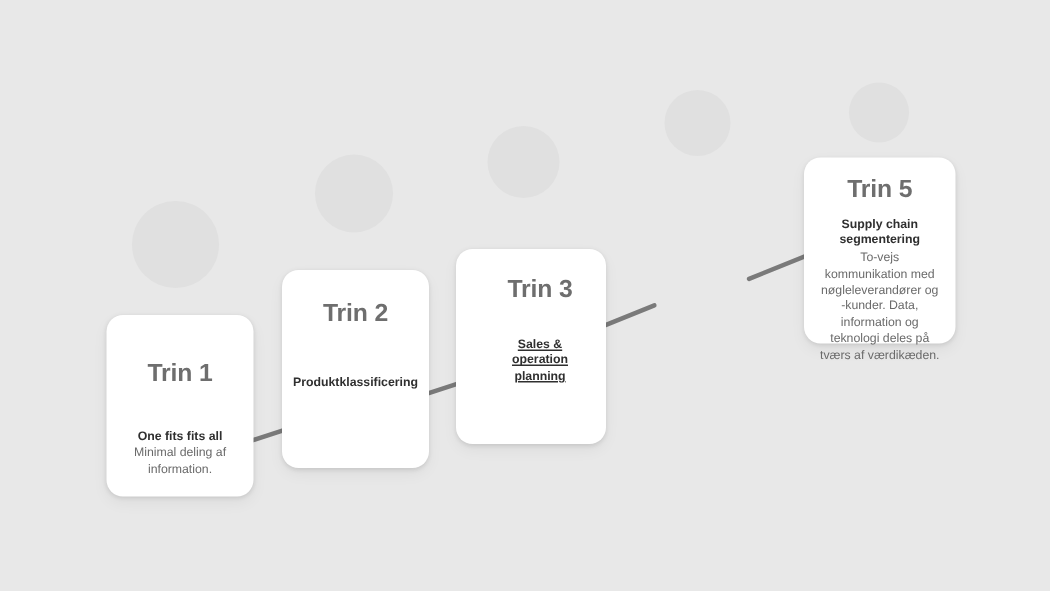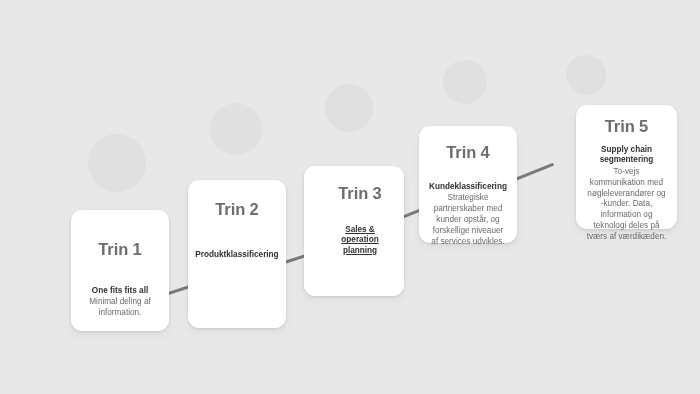--- a/index.html
+++ b/index.html
@@ -81,33 +81,33 @@
     line-height: 1.32;
     margin: 0;
     padding: 0 1px;
   }
 
   
   #card-1 { left: 71px;  top: 210px; width: 98px;  height: 121px; }
   #card-1 .card-title    { margin-top: 11px; }
   #card-1 .card-subtitle { margin-top: 27px; }
 
-  #card-2 { left: 188px; top: 180px; width: 98px;  height: 148px; }
+  #card-2 { left: 188px; top: 180px; width: 98px;  height: 132px; }
   #card-2 .card-title    { margin-top: 9px; }
   #card-2 .card-subtitle { margin-top: 31px; }
 
   #card-3 { left: 304px; top: 166px; width: 100px; height: 130px; padding-left: 21px; }
   #card-3 .card-title    { margin-top: 7px; }
   #card-3 .card-subtitle { margin-top: 22px; text-decoration: underline; }
 
   #card-4 { left: 419px; top: 126px; width: 98px;  height: 117px; }
   #card-4 .card-title    { margin-top: 6px; }
   #card-4 .card-subtitle { margin-top: 20px; }
 
-  #card-5 { left: 536px; top: 105px; width: 101px; height: 124px; margin-left: 40px; }
+  #card-5 { left: 536px; top: 105px; width: 101px; height: 124px; }
   #card-5 .card-title    { margin-top: 1px; }
   #card-5 .card-subtitle { margin-top: 9px; }
 
   .card-subtitle + .card-body { margin-top: 1px; }
 </style>
 </head>
 <body>
 
 <div id="stage" style="background: rgb(232, 232, 232);">
 
@@ -131,25 +131,20 @@
   <div class="card" id="card-2" style="background: rgb(255, 255, 255);">
     <div class="card-title" style="color: rgb(110, 110, 110);">Trin 2</div>
     <div class="card-subtitle" style="color: rgb(47, 47, 47);">Produktklassificering</div>
   </div>
 
   <div class="card" id="card-3" style="background: rgb(255, 255, 255);">
     <div class="card-title" style="color: rgb(110, 110, 110);">Trin 3</div>
     <div class="card-subtitle" style="color: rgb(47, 47, 47);">Sales &amp; operation planning</div>
   </div>
 
-  <div class="card" id="card-4" style="background: rgb(255, 255, 255);">
-    <div class="card-title" style="color: rgb(110, 110, 110);">Trin 4</div>
-    <div class="card-subtitle" style="color: rgb(47, 47, 47);">Kundeklassificering</div>
-    <div class="card-body" style="color: rgb(106, 106, 106);">Strategiske partnerskaber med kunder opstår, og forskellige niveauer af services udvikles.</div>
-  </div>
 
   <div class="card" id="card-5" style="background: rgb(255, 255, 255);">
     <div class="card-title" style="color: rgb(110, 110, 110);">Trin 5</div>
     <div class="card-subtitle" style="color: rgb(47, 47, 47); text-align: center;">Supply chain segmentering</div>
     <div class="card-body" style="color: rgb(106, 106, 106);">To-vejs kommunikation med nøgleleverandører og -kunder. Data, information og teknologi deles på tværs af værdikæden.</div>
   </div>
 
 </div>
 
 </body></html>

